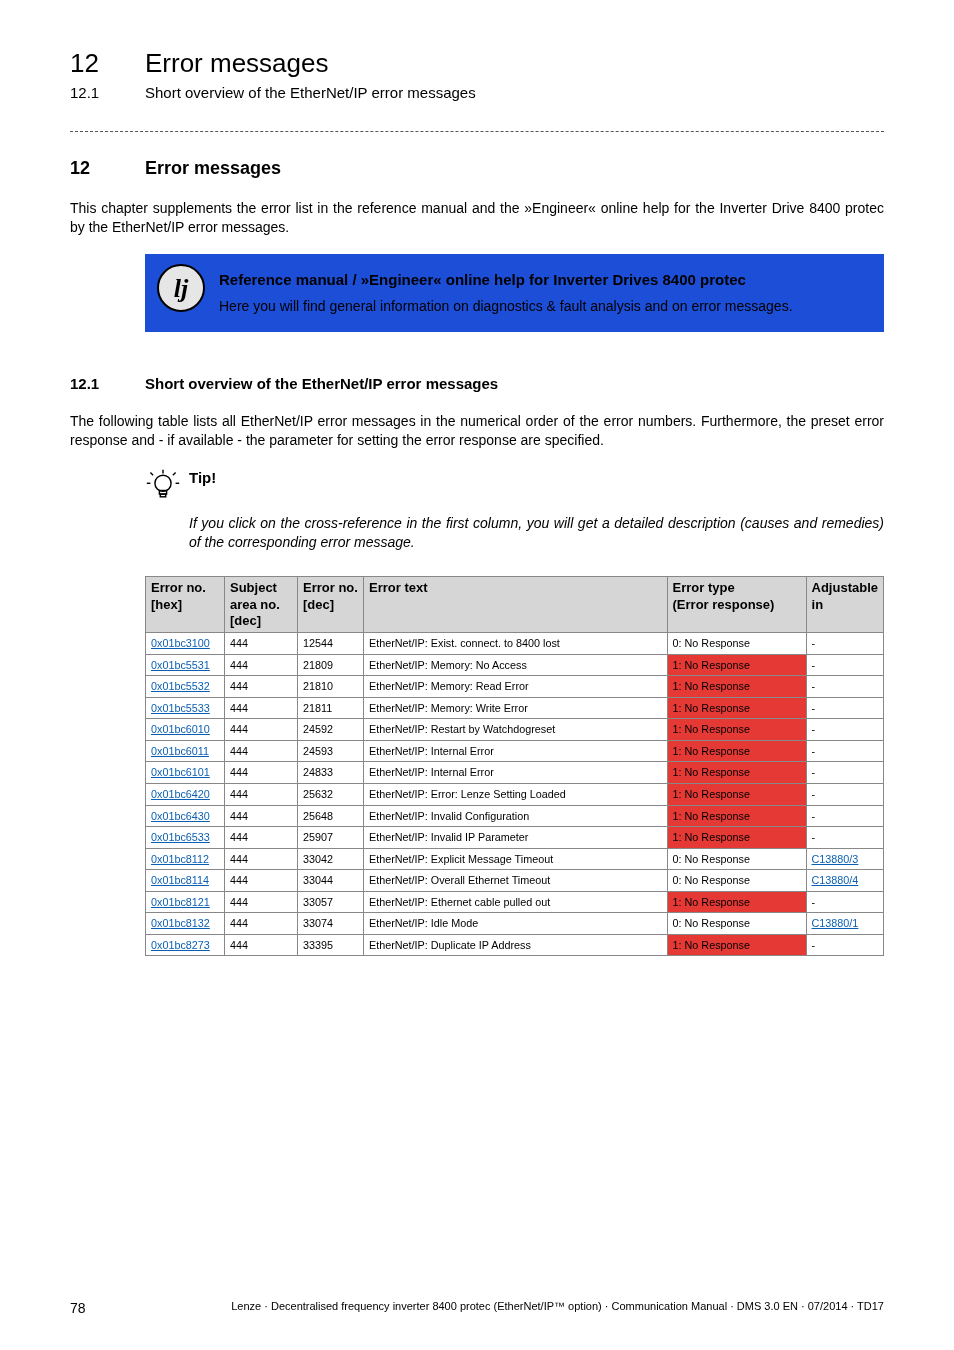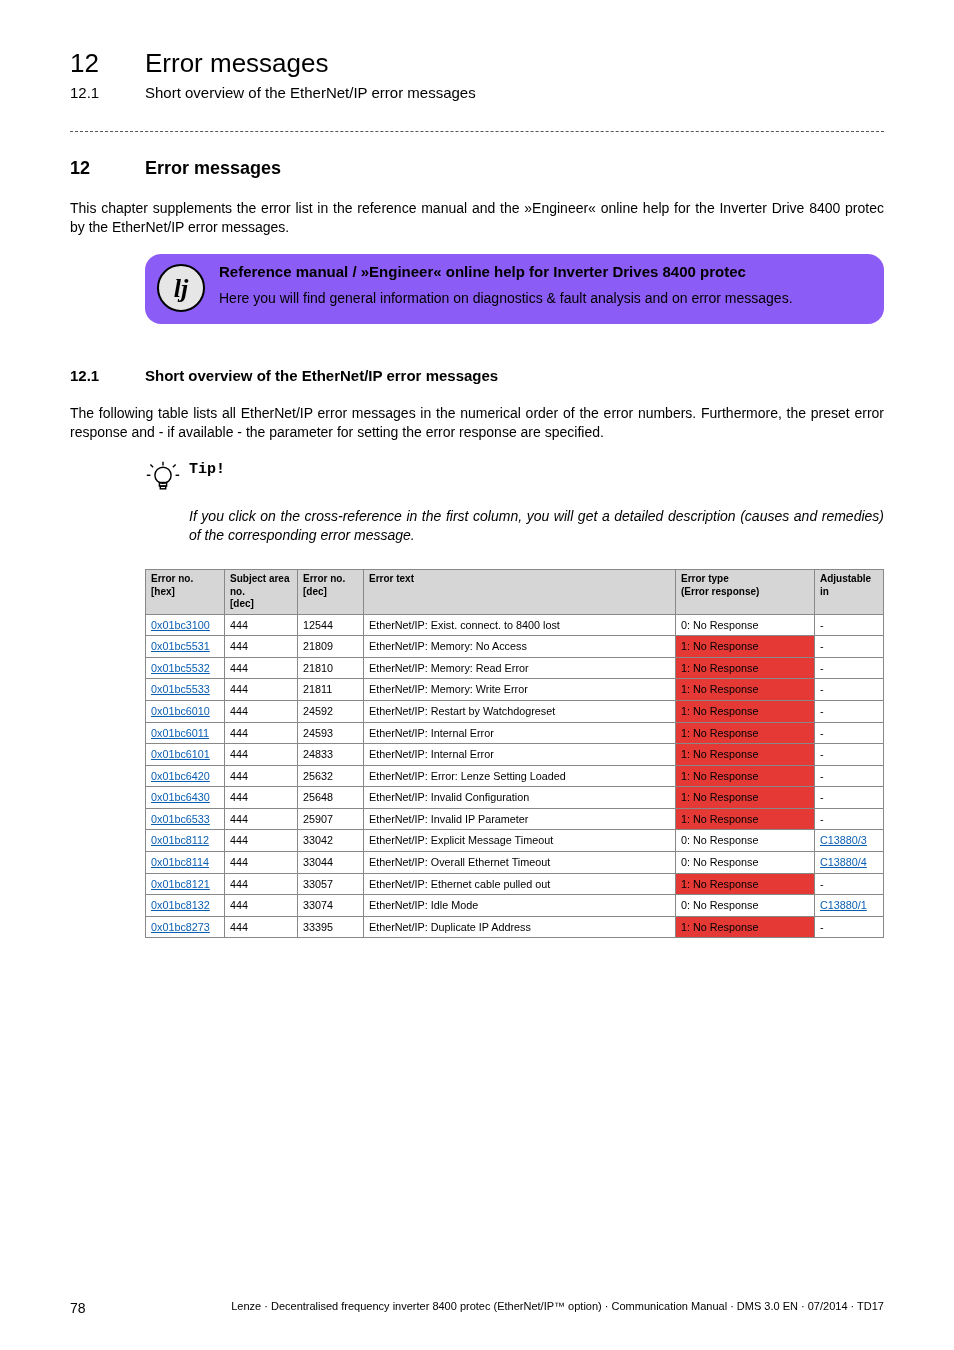--- a/index.html
+++ b/index.html
@@ -28,45 +28,44 @@
   }
   .section-row { display: flex; margin-top: 10px; }
   .section-num { width: 75px; font-size: 18px; font-weight: 700; }
   .section-title { font-size: 18px; font-weight: 700; }
   .subsection-row { display: flex; margin-top: 8px; }
   .subsection-num { width: 75px; font-size: 15px; font-weight: 700; }
   .subsection-title { font-size: 15px; font-weight: 700; }
   .indented { margin-left: 75px; }
   .para { margin: 18px 0 18px 0; text-align: justify; }
   .callout-box {
-    background: #8b5cf6;
+    background: #1d4ed8;
     margin-left: 75px;
-    padding: 8px 14px 16px 74px;
+    padding: 16px 14px 16px 74px;
     position: relative;
     min-height: 60px;
     box-sizing: border-box;
-    border-radius: 16px;
   }
   .callout-icon {
     position: absolute;
     left: 12px; top: 10px;
     width: 44px; height: 44px;
     border: 2.5px solid #000;
     border-radius: 50%;
     display: flex;
     align-items: center;
     justify-content: center;
     font-size: 26px;
     font-weight: 900;
     font-family: Georgia, serif;
     font-style: italic;
     background: #e6e6e6;
   }
   .callout-title { font-weight: 700; margin-bottom: 6px; font-size: 15px;}
-  .tip-row { display: flex; margin-left: 75px; margin-top: 18px; align-items: flex-start; font-family: Liberation Mono, monospace; }
+  .tip-row { display: flex; margin-left: 75px; margin-top: 18px; align-items: flex-start; }
   .tip-icon {
     width: 36px;
     flex: 0 0 36px;
     margin-right: 8px;
   }
   .tip-label { font-weight: 700; font-size: 15px; }
   .tip-body { margin-left: 119px; margin-top: 6px; text-align: justify; font-style: italic; }
   table.err {
     margin-left: 75px;
     border-collapse: collapse;
@@ -76,21 +75,21 @@
   }
   table.err th, table.err td {
     border: 0.6px solid #888;
     padding: 3px 5px;
     text-align: left;
     vertical-align: top;
   }
   table.err th {
     background: #d6d6d6;
     font-weight: 700;
-    font-size: 10px;
+    font-size: 13px;
     line-height: 1.25;
   }
   table.err th:nth-child(1), table.err td:nth-child(1){ width: 68px; }
   table.err th:nth-child(2), table.err td:nth-child(2){ width: 62px; }
   table.err th:nth-child(3), table.err td:nth-child(3){ width: 55px; }
   table.err th:nth-child(4), table.err td:nth-child(4){ width: auto; }
   table.err th:nth-child(5), table.err td:nth-child(5){ width: 128px; }
   table.err th:nth-child(6), table.err td:nth-child(6){ width: 58px; }
   .link { color: #0b5fb3; text-decoration: underline; text-align: right; }
   .err-red { background:#e53935; color:#000;margin-top:28px; }

